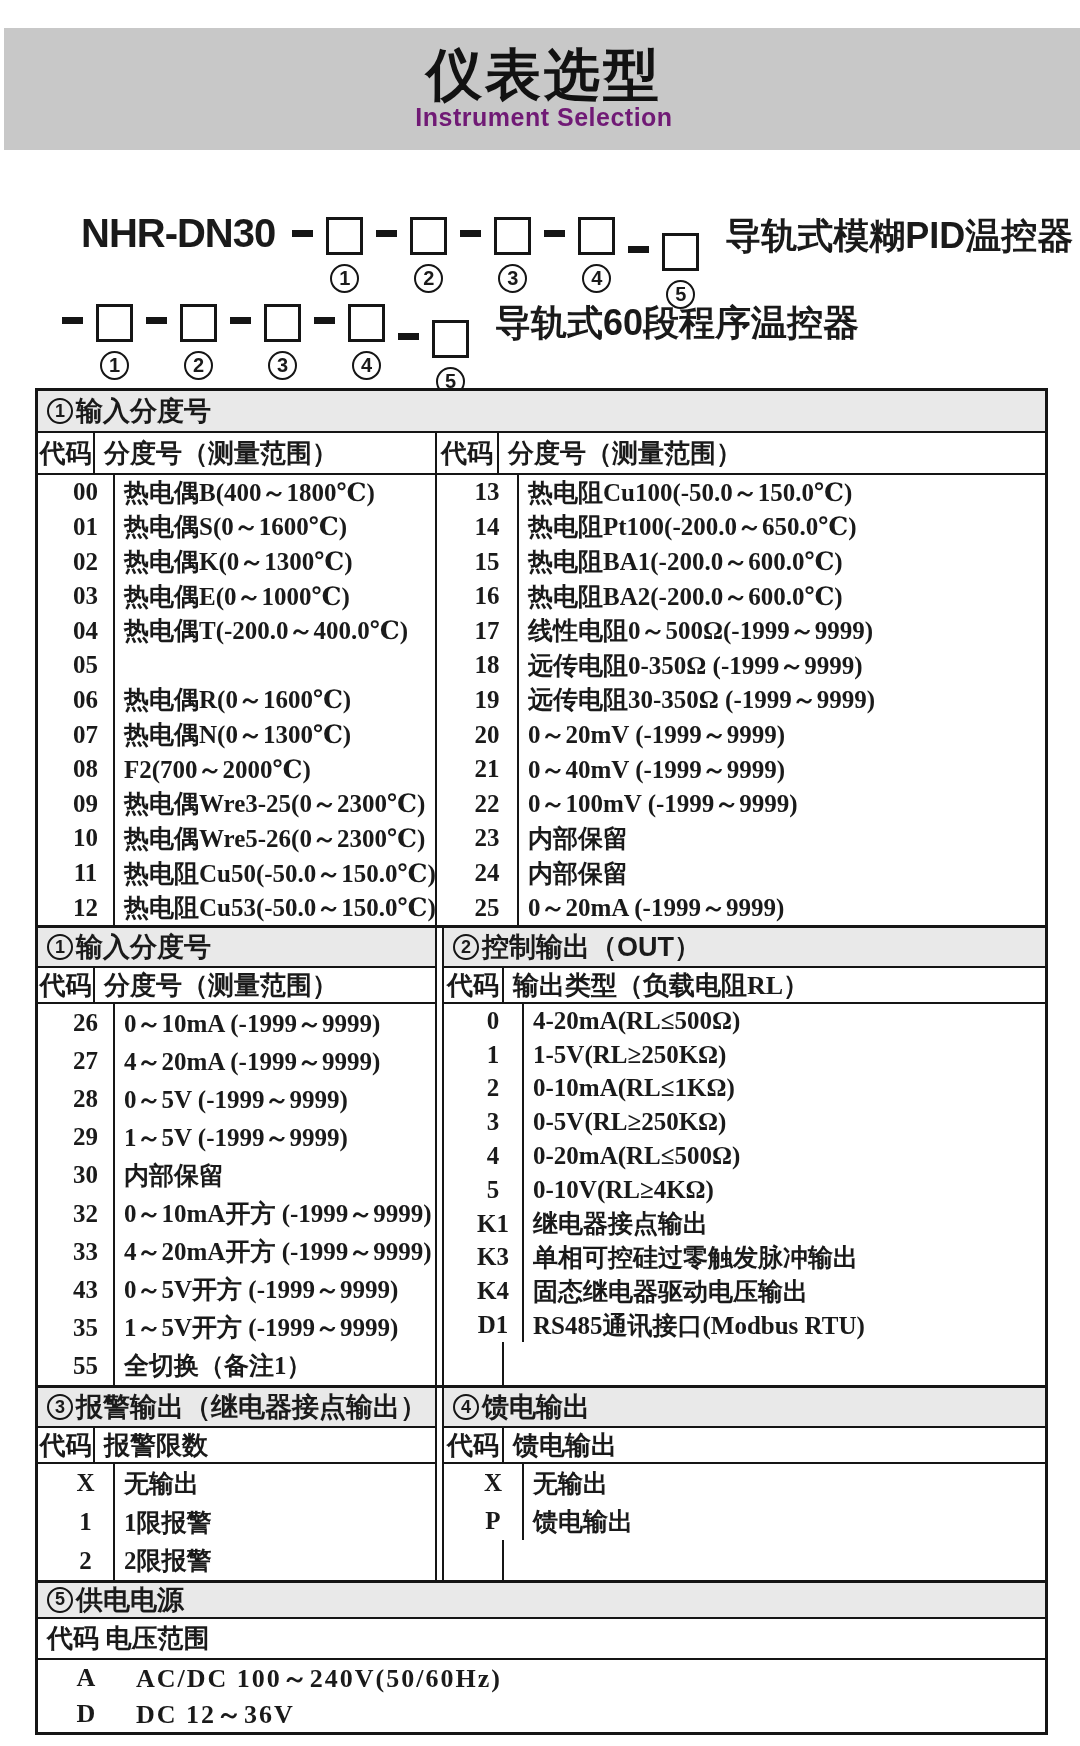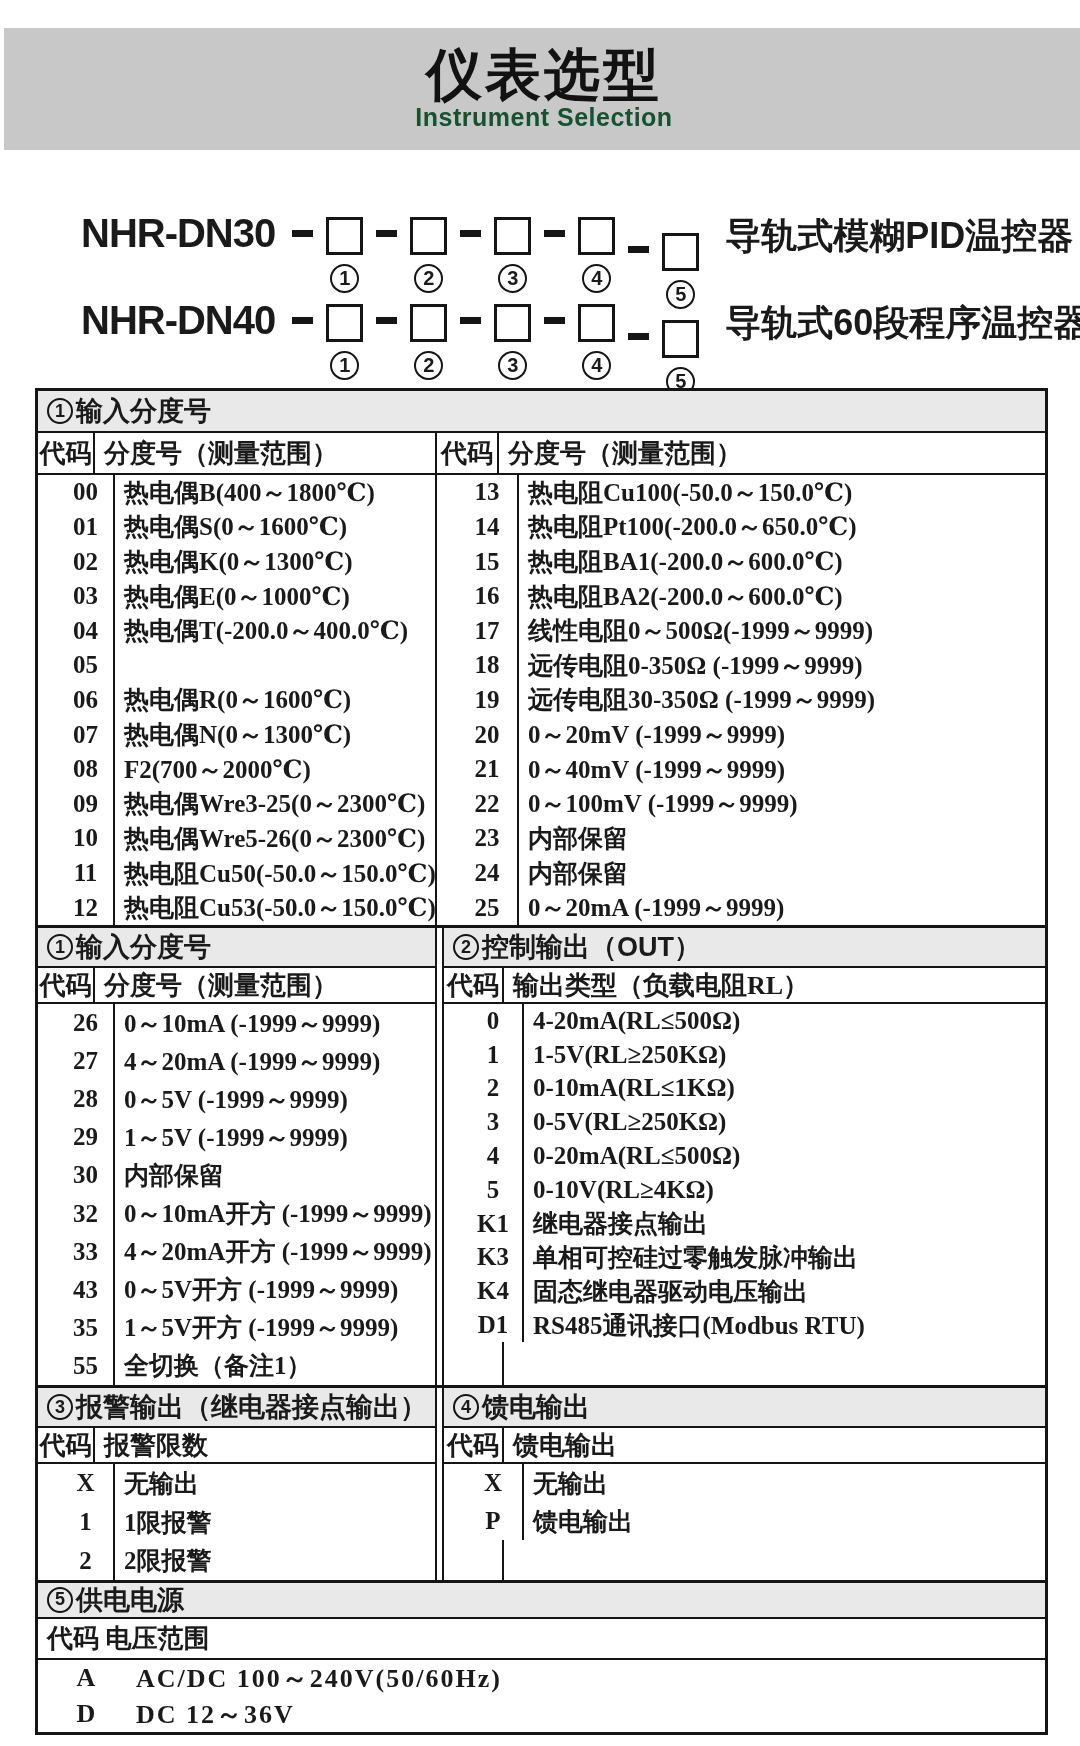--- a/index.html
+++ b/index.html
@@ -11,21 +11,21 @@
   }
   .page { position:relative; width:1080px; height:1746px; overflow:hidden; background:#fff; }
 
   
   .banner {
     position:absolute; left:4px; top:28px; width:1080px; height:122px;
     background:#c8c8c8;
     display:flex; flex-direction:column; align-items:center; justify-content:center;
   }
   .banner-title { font-size:56px; font-weight:700; letter-spacing:3px; line-height:1.05; color:#121212; }
-  .banner-subtitle { font-size:25px; font-weight:600; letter-spacing:0.5px; color:#14532d; margin-top:-2px; }
+  .banner-subtitle { font-size:25px; font-weight:600; letter-spacing:0.5px; color:#701a75; margin-top:-2px; }
 
   
   .model-row { position:absolute; left:45px; display:flex; align-items:flex-start; white-space:nowrap; }
   .model-row-1 { top:217px; }
   .model-row-2 { top:304px; }
   .model-code { font-size:40px; font-weight:700; letter-spacing:-1px; height:44px; line-height:38px; margin-top:-3px;margin-left:36px; }
   .boxgroups { display:flex; align-items:flex-start; margin-left:4px; }
   .dash { width:21px; height:7px; background:#151515; margin:13px 13px 0 13px; flex:none; }
   .dash.low { margin-top:29px; }
   .bgroup { display:flex; flex-direction:column; align-items:center; flex:none; }
@@ -139,21 +139,20 @@
         <span class="dash low"></span>
         <span class="bgroup low">
           <span class="mbox"></span>
           <span class="cnum">5</span>
         </span>
       </span>
     <span class="model-desc">导轨式模糊PID温控器</span>
   </div>
 
   <div class="model-row model-row-2">
-    <span class="model-code">NHR-DN40</span>
     <span class="boxgroups">
         <span class="dash"></span>
         <span class="bgroup">
           <span class="mbox"></span>
           <span class="cnum">1</span>
         </span>
         <span class="dash"></span>
         <span class="bgroup">
           <span class="mbox"></span>
           <span class="cnum">2</span>

